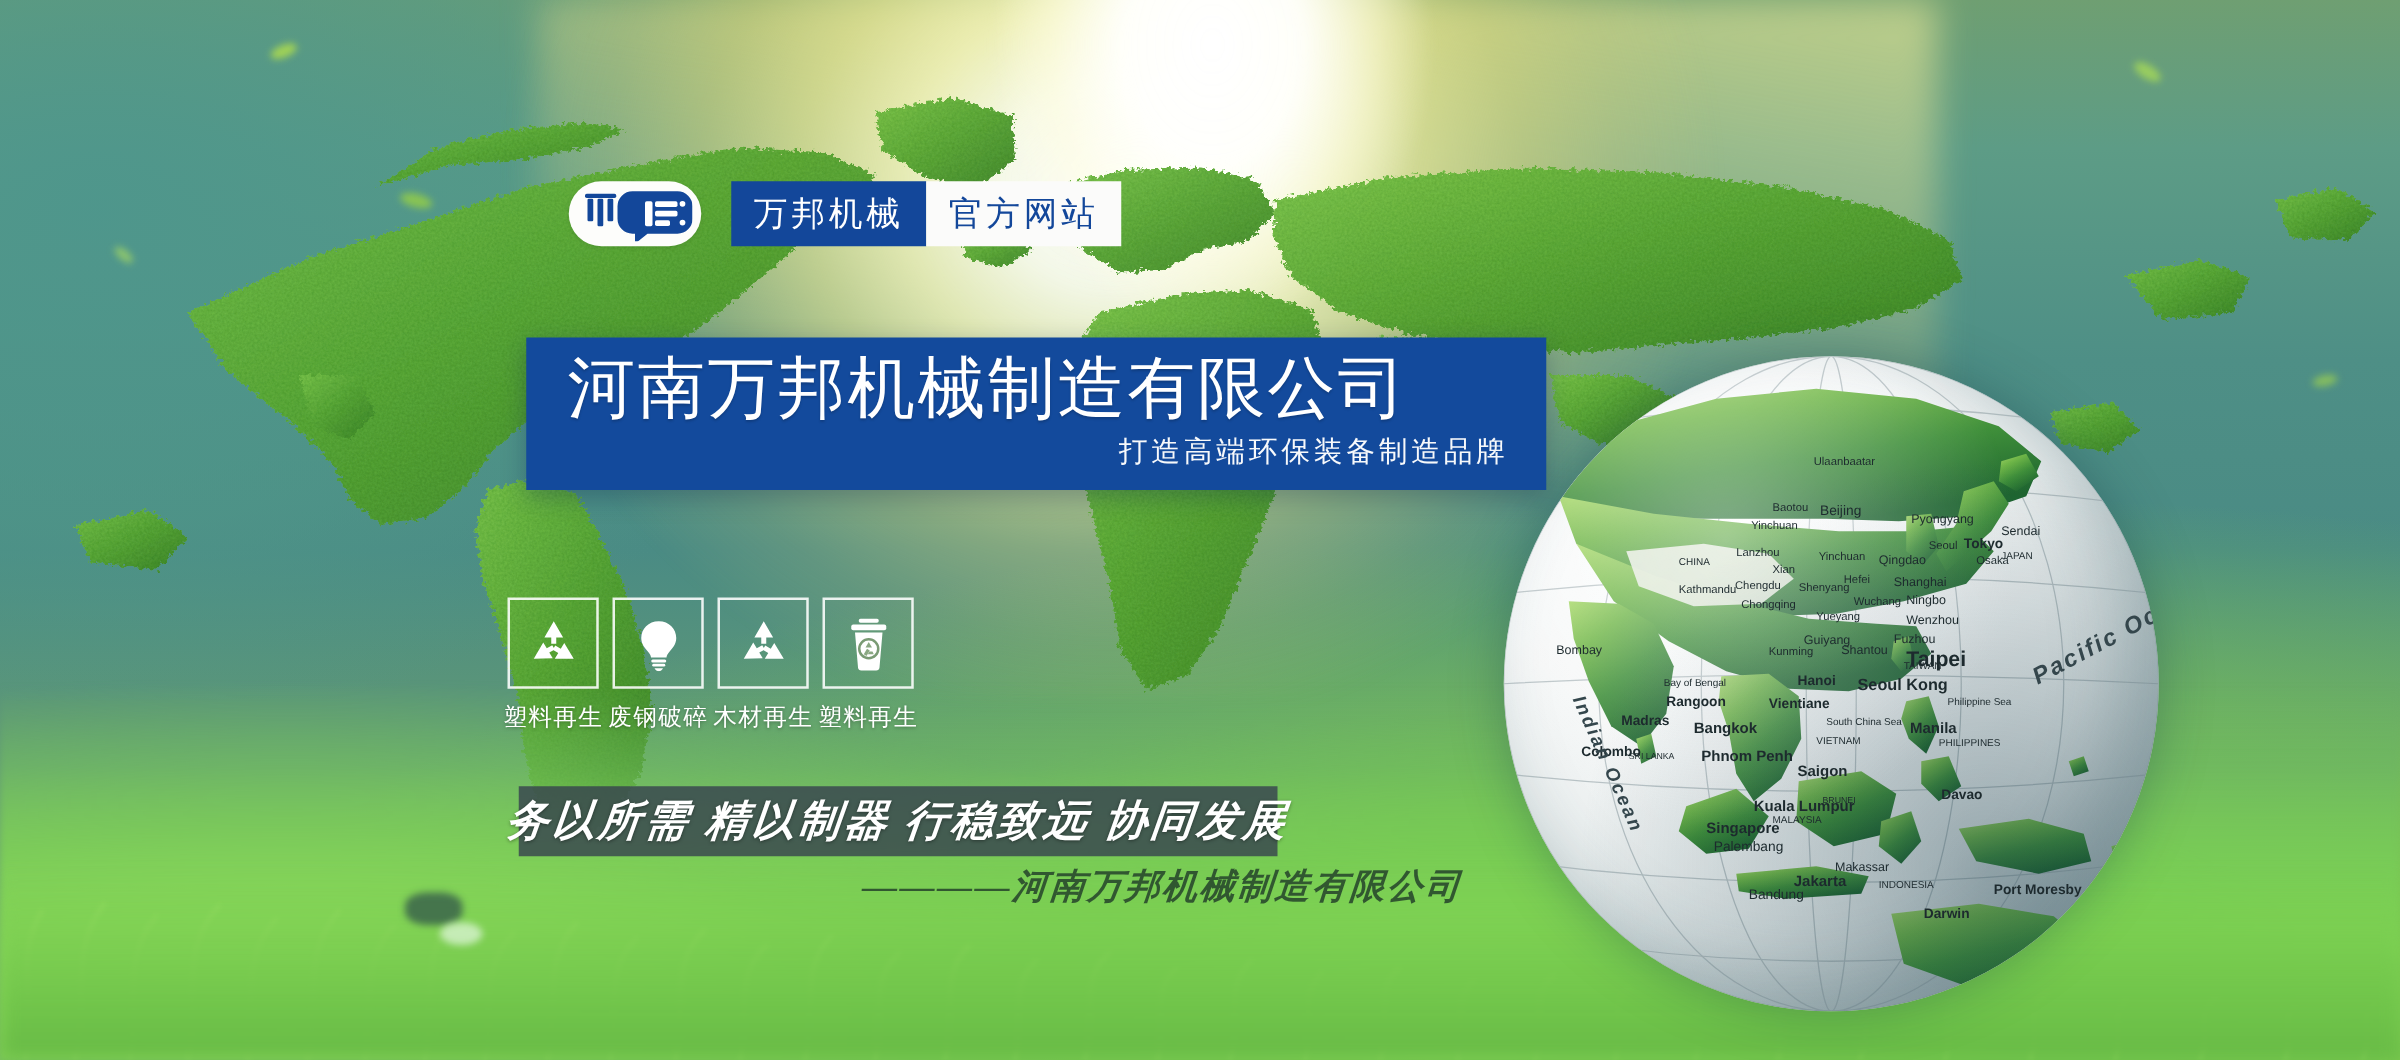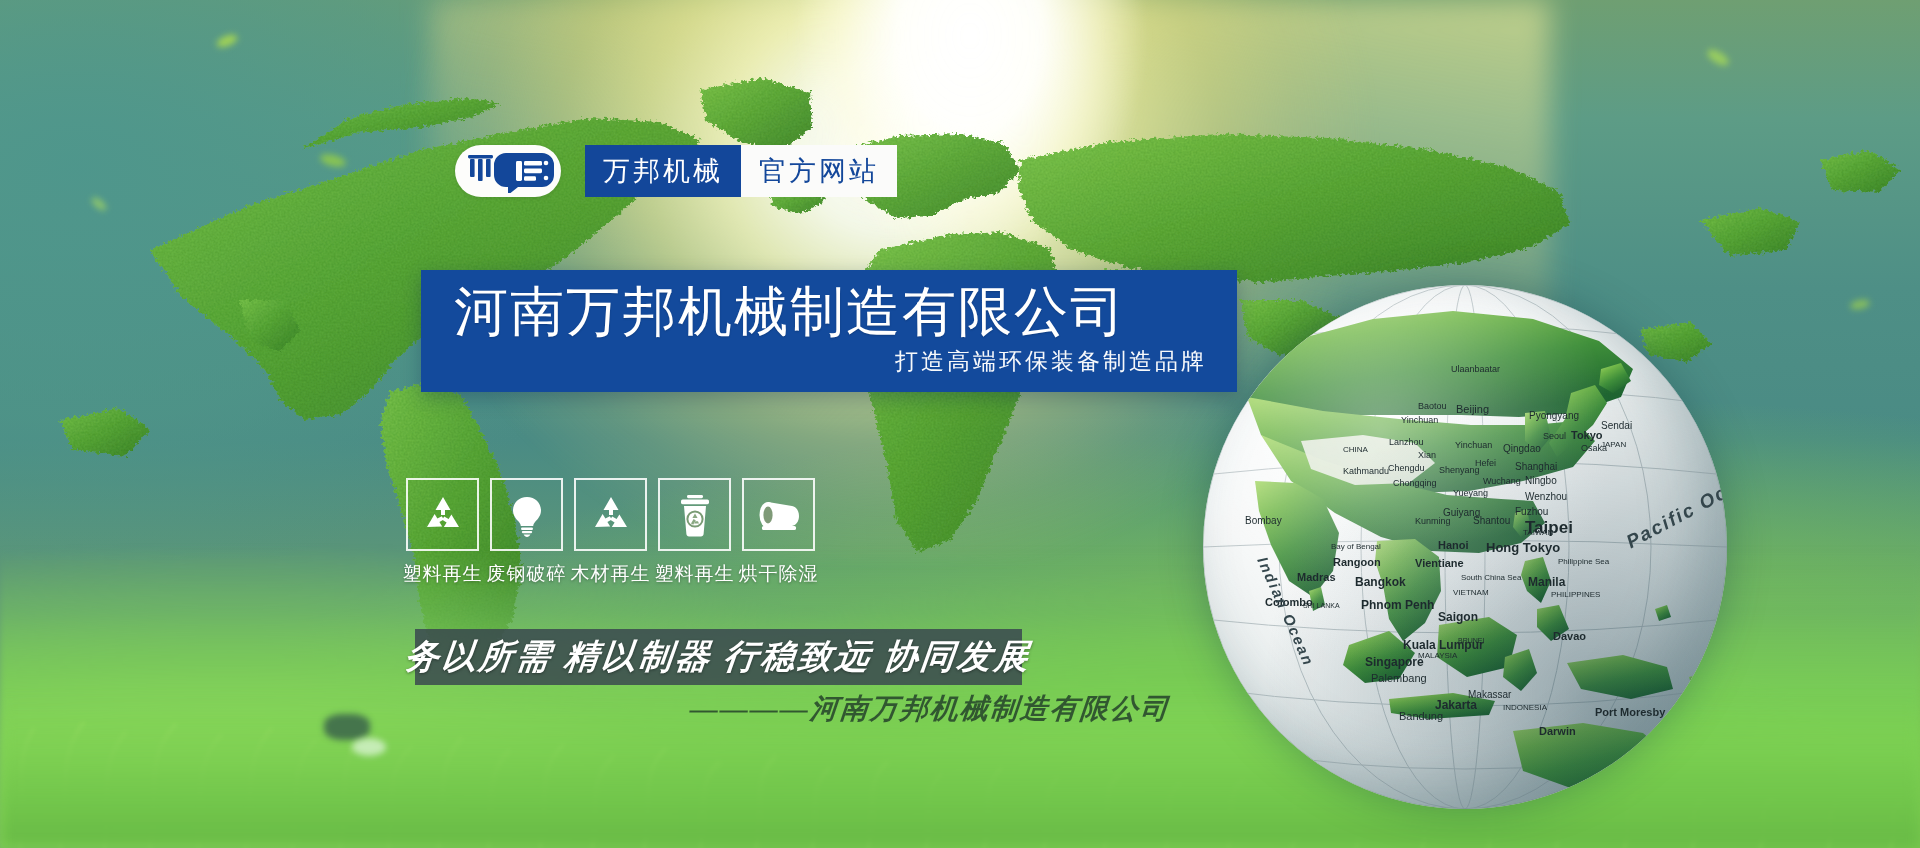--- a/index.html
+++ b/index.html
@@ -389,21 +389,21 @@
           <span class="globe-label" style="left: 190px; top: 193px; font-size: 9px;">Chongqing</span>
           <span class="globe-label" style="left: 280px; top: 191px; font-size: 9px;">Wuchang</span>
           <span class="globe-label" style="left: 322px; top: 190px; font-size: 10px;">Ningbo</span>
           <span class="globe-label" style="left: 250px; top: 203px; font-size: 9px;">Yueyang</span>
           <span class="globe-label" style="left: 322px; top: 206px; font-size: 10px;">Wenzhou</span>
           <span class="globe-label" style="left: 240px; top: 222px; font-size: 10px;">Guiyang</span>
           <span class="globe-label" style="left: 312px; top: 221px; font-size: 10px;">Fuzhou</span>
           <span class="globe-label" style="left: 212px; top: 231px; font-size: 9px;">Kunming</span>
           <span class="globe-label" style="left: 270px; top: 230px; font-size: 10px;">Shantou</span>
           <span class="globe-label gl-major" style="left: 322px; top: 233px; font-size: 17px;">Taipei</span>
-          <span class="globe-label gl-major" style="left: 283px; top: 255px; font-size: 13px;">Hong Tokyo</span>
+          <span class="globe-label gl-major" style="left: 283px; top: 255px; font-size: 13px;">Seoul Kong</span>
           <span class="globe-label gl-major" style="left: 235px; top: 254px; font-size: 11px;">Hanoi</span>
           <span class="globe-label gl-major" style="left: 212px; top: 272px; font-size: 11px;">Vientiane</span>
           <span class="globe-label gl-major" style="left: 130px; top: 271px; font-size: 11px;">Rangoon</span>
           <span class="globe-label gl-major" style="left: 152px; top: 290px; font-size: 12px;">Bangkok</span>
           <span class="globe-label gl-major" style="left: 325px; top: 290px; font-size: 12px;">Manila</span>
           <span class="globe-label gl-major" style="left: 94px; top: 286px; font-size: 11px;">Madras</span>
           <span class="globe-label gl-major" style="left: 62px; top: 311px; font-size: 11px;">Colombo</span>
           <span class="globe-label gl-major" style="left: 158px; top: 313px; font-size: 12px;">Phnom Penh</span>
           <span class="globe-label gl-major" style="left: 235px; top: 325px; font-size: 12px;">Saigon</span>
           <span class="globe-label gl-major" style="left: 350px; top: 345px; font-size: 11px;">Davao</span>
@@ -520,33 +520,20 @@
           <g fill="#8aa882">
             <path d="M22 20.6 L24.6 25 L19.4 25 Z"></path>
             <path d="M18 30.4 L20.6 26 L22.8 27.4 L20.2 31.8 Z"></path>
             <path d="M26 30.4 L21.2 30.4 L22.4 28.2 L25 28.2 Z"></path>
           </g>
         </svg>
       </div>
       <div class="feature-label">塑料再生</div>
     </div>
 
-    <div class="feature">
-      <div class="feature-box">
-        <svg width="46" height="40" viewBox="0 0 46 40" xmlns="http://www.w3.org/2000/svg" aria-hidden="true">
-          <g fill="#ffffff">
-            <path d="M12 7 L36 11 C40 11.6 43 15.6 43 21 C43 26.4 40 30.4 36 31 L12 33 Z"></path>
-            <ellipse cx="12" cy="20" rx="8.5" ry="13"></ellipse>
-          </g>
-          <ellipse cx="12" cy="20" rx="4.6" ry="8.4" fill="#7f9a78"></ellipse>
-          <rect x="6" y="31" width="34" height="4" rx="1.6" fill="#ffffff"></rect>
-        </svg>
-      </div>
-      <div class="feature-label">烘干除湿</div>
-    </div>
 
   </div>
 
   <div class="slogan">
     <div class="slogan-text">务以所需 精以制器 行稳致远 协同发展</div>
   </div>
   <div class="signature">————河南万邦机械制造有限公司</div>
 
 </div>
 

